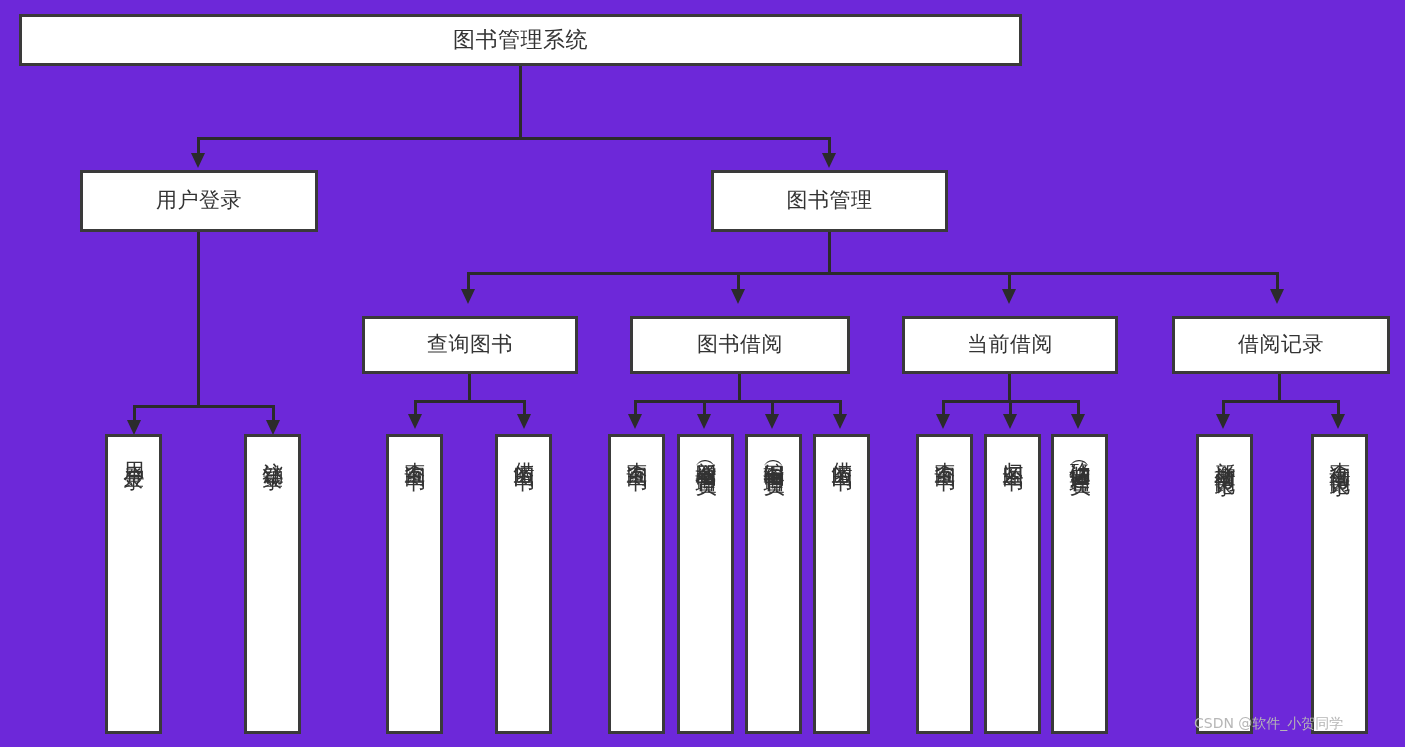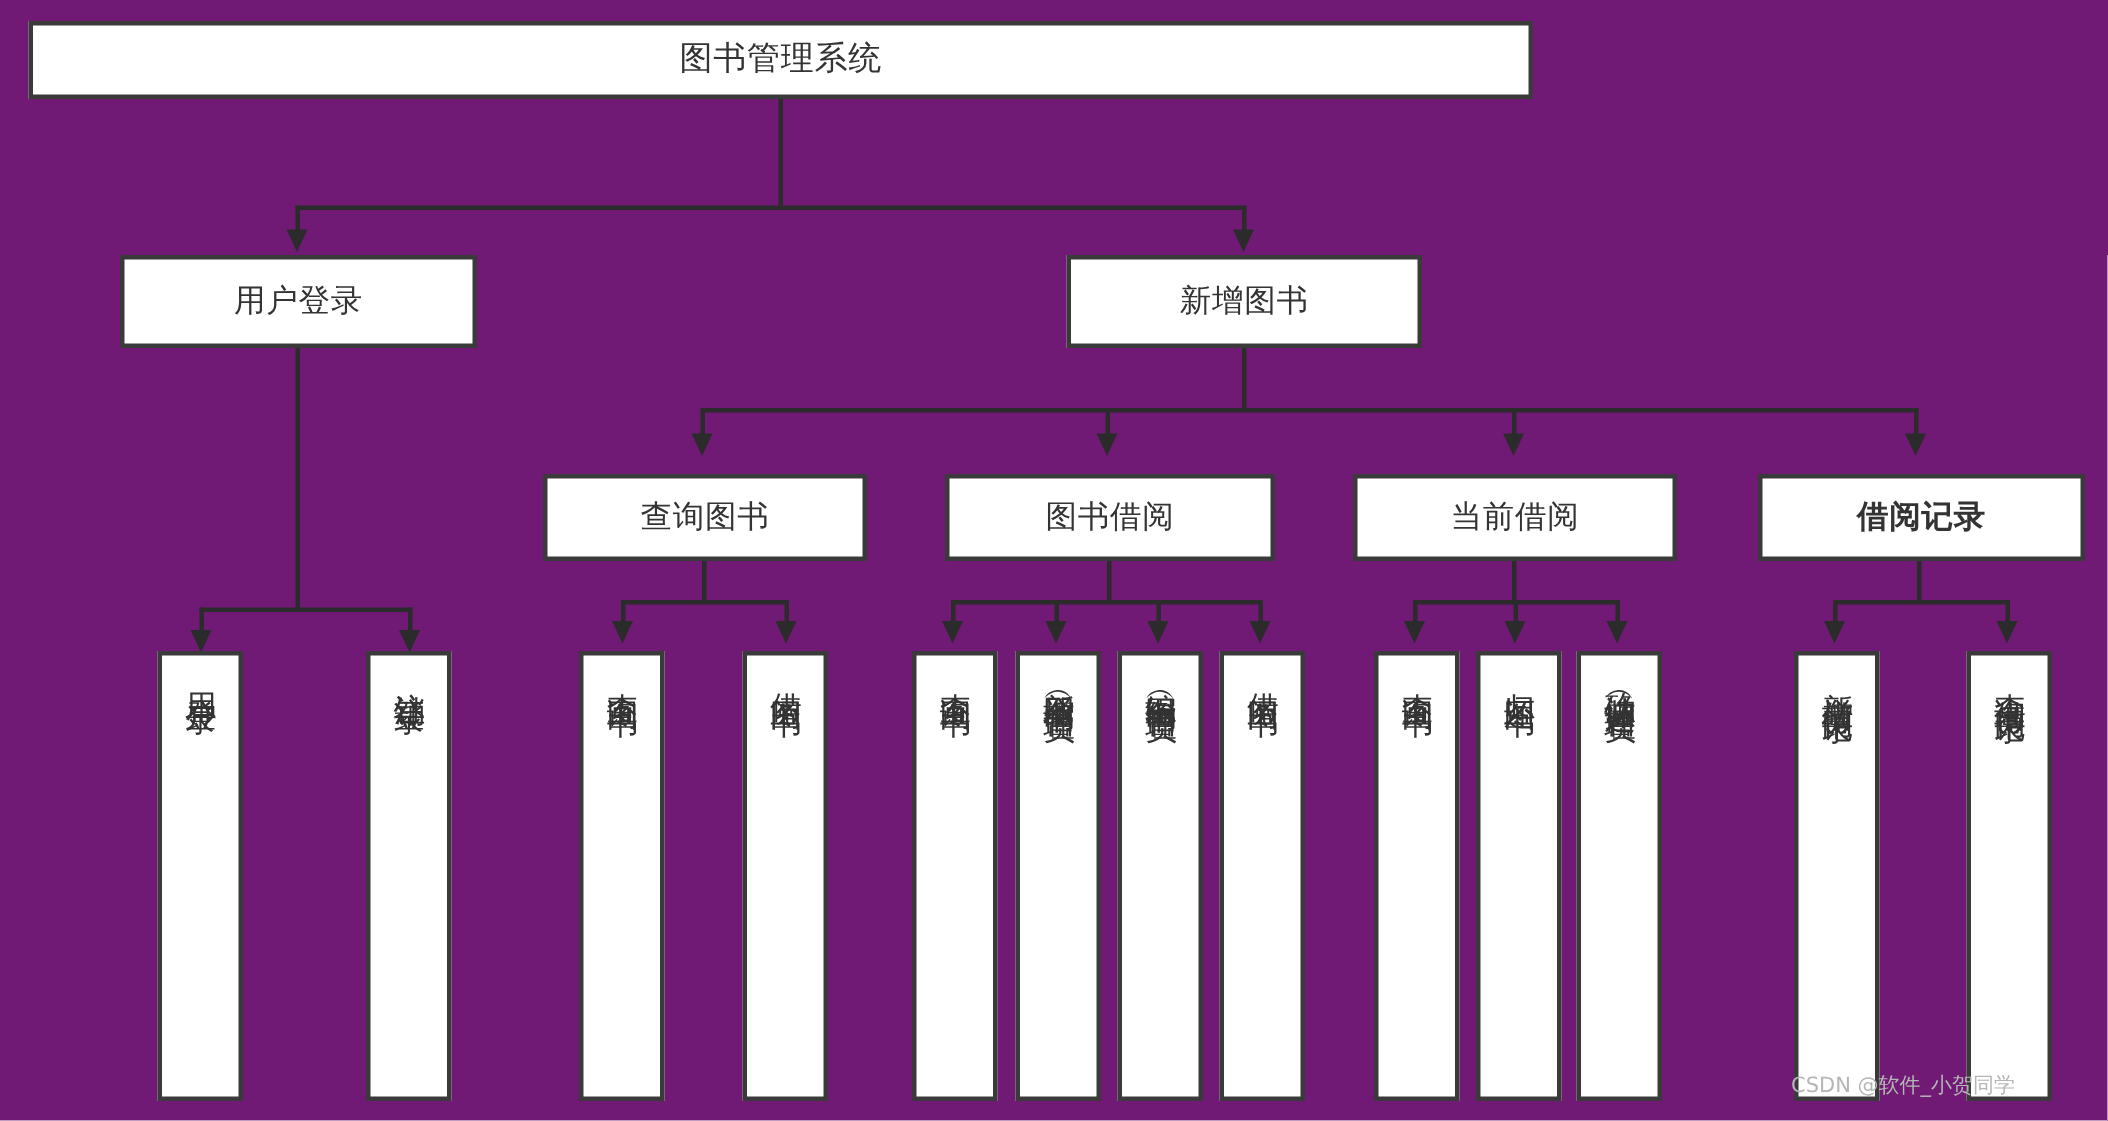--- a/index.html
+++ b/index.html
@@ -8,21 +8,21 @@
     padding: 0;
     background: #ffffff;
   }
   body {
     font-family: "DejaVu Sans", "Liberation Sans", sans-serif;
   }
   #canvas {
     position: relative;
     width: 1405px;
     height: 747px;
-    background: #701a75;
+    background: #6d28d9;
     overflow: hidden;
   }
   
   .node {
     position: absolute;
     box-sizing: border-box;
     background: #ffffff;
     border: 3px solid #3a3a3a;
     display: flex;
     align-items: center;
@@ -101,21 +101,21 @@
   <div class="arrow" style="left:191px; top:153px;"></div>
 
   <div class="conn vline" style="left:828px; top:137px; width:3px; height:17px;"></div>
   <div class="arrow" style="left:822px; top:153px;"></div>
 
   <div class="node h" style="left:80px; top:170px; width:238px; height:62px;">
     <span class="lbl">用户登录</span>
   </div>
 
   <div class="node h" style="left:711px; top:170px; width:237px; height:62px;">
-    <span class="lbl">新增图书</span>
+    <span class="lbl">图书管理</span>
   </div>
 
   <div class="conn vline" style="left:197px; top:232px; width:3px; height:176px;"></div>
   <div class="conn hline" style="left:133px; top:405px; width:142px; height:3px;"></div>
 
   <div class="conn vline" style="left:133px; top:405px; width:3px; height:16px;"></div>
   <div class="arrow" style="left:127px; top:420px;"></div>
 
   <div class="conn vline" style="left:272px; top:405px; width:3px; height:16px;"></div>
   <div class="arrow" style="left:266px; top:420px;"></div>
@@ -140,21 +140,21 @@
   </div>
 
   <div class="node h" style="left:902px; top:316px; width:216px; height:58px;">
     <span class="lbl">当前借阅</span>
   </div>
 
   <div class="node h" style="left:630px; top:316px; width:220px; height:58px;">
     <span class="lbl">图书借阅</span>
   </div>
 
-  <div class="node h" style="left:1172px; top:316px; width:218px; height:58px;font-weight:bold;">
+  <div class="node h" style="left:1172px; top:316px; width:218px; height:58px;">
     <span class="lbl">借阅记录</span>
   </div>
 
   <div class="conn vline" style="left:468px; top:374px; width:3px; height:29px;"></div>
   <div class="conn hline" style="left:414px; top:400px; width:112px; height:3px;"></div>
 
   <div class="conn vline" style="left:414px; top:400px; width:3px; height:15px;"></div>
   <div class="arrow" style="left:408px; top:414px;"></div>
 
   <div class="conn vline" style="left:523px; top:400px; width:3px; height:15px;"></div>

